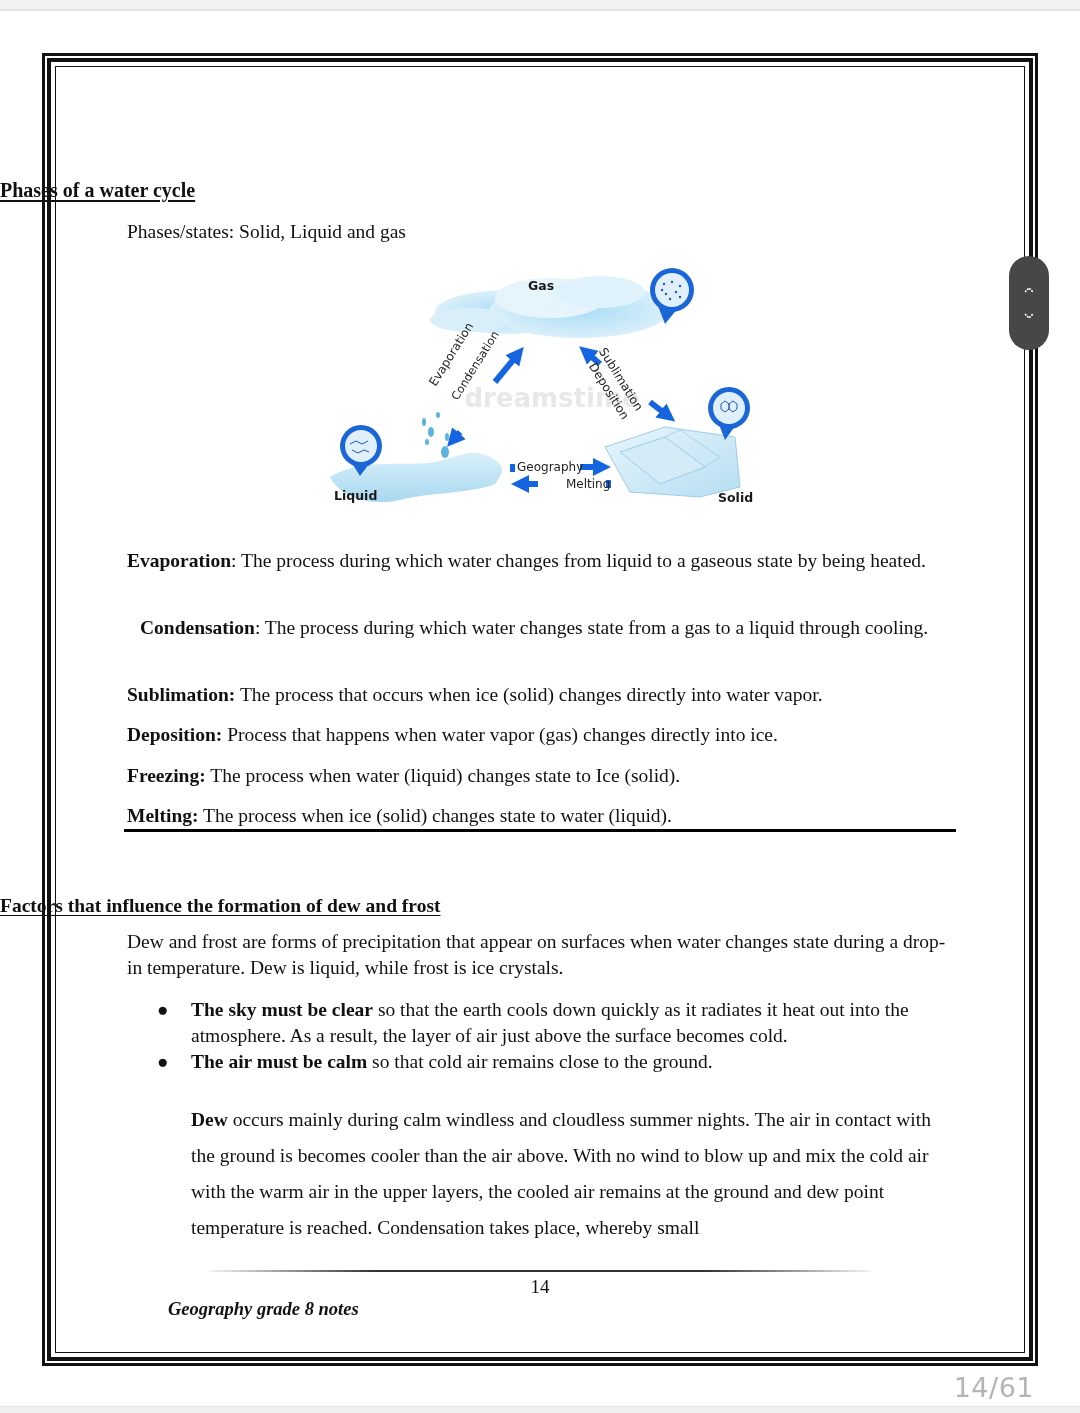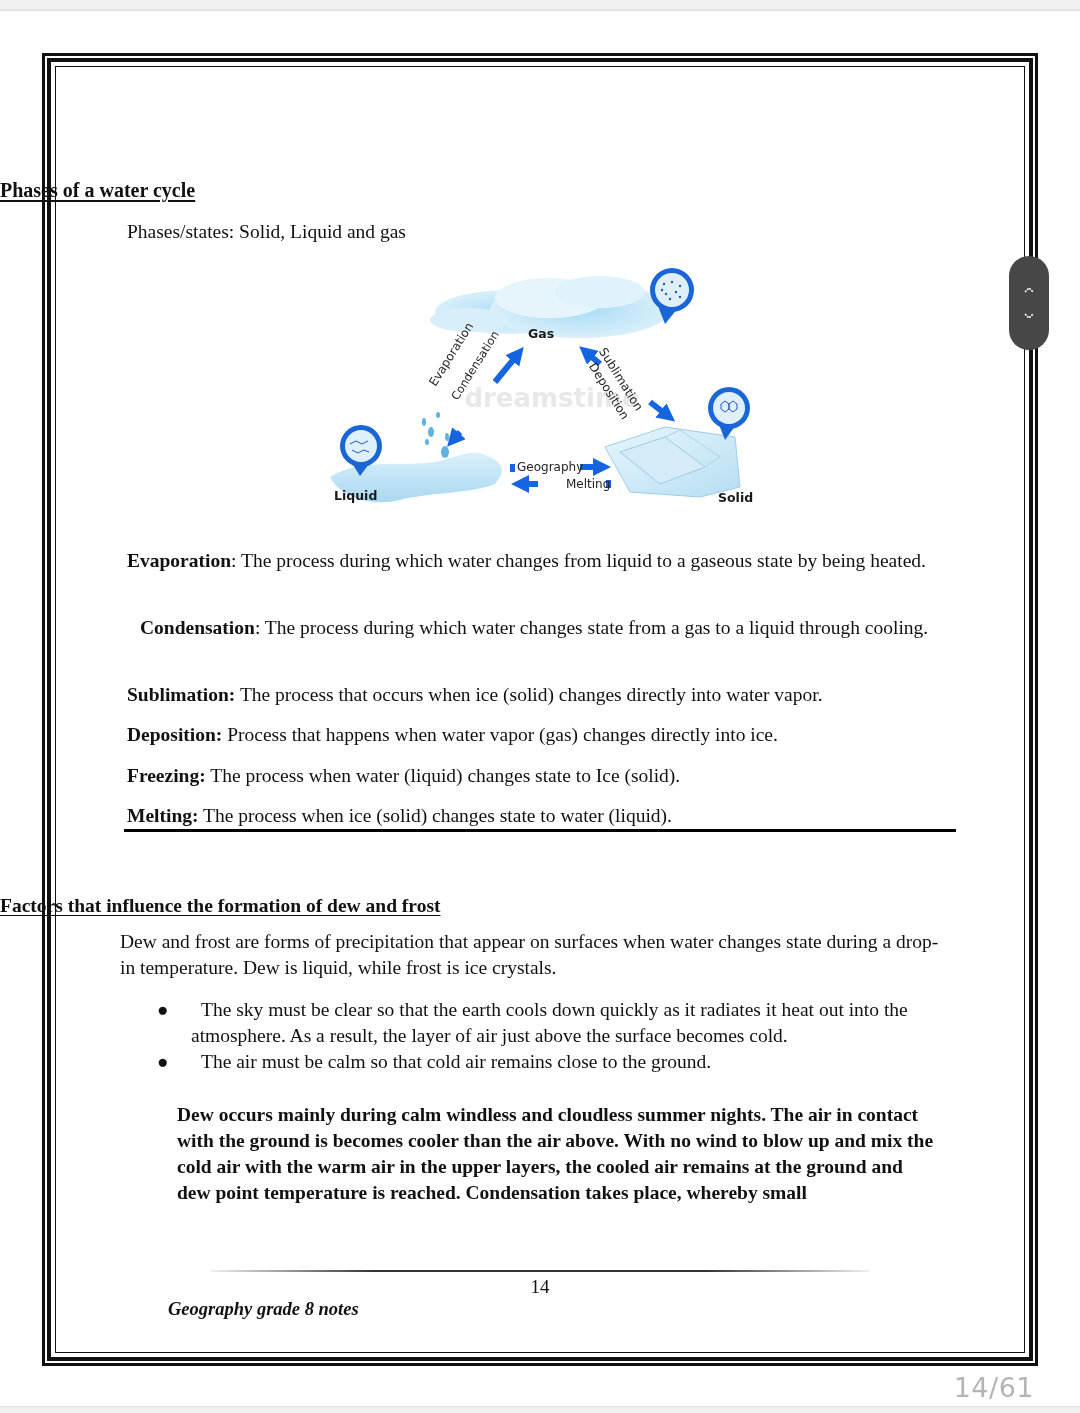--- a/index.html
+++ b/index.html
@@ -20,23 +20,23 @@
     .txt { position: absolute; font-size: 19.5px; line-height: 26px; }
 
     .def { position: absolute; left: 127px; width: 830px; font-size: 19.5px; line-height: 26px; }
     .def .term { font-weight: bold; }
 
     .rule { position: absolute; left: 124px; top: 829px; width: 832px; height: 3px; background: #000; }
 
     .bullets { position: absolute; left: 127px; top: 997px; width: 830px; }
     .bullet { position: relative; padding-left: 64px; font-size: 19.5px; line-height: 26px; }
     .bullet .dot { position: absolute; left: 30px; top: 0; font-size: 19px; }
-    .bullet b { font-weight: normal; margin-left: 10px; }
-
-    .dew-para { position: absolute; left: 177px; top: 1102px; width: 760px; font-size: 19.5px; line-height: 26px; font-weight: bold; }
+    .bullet b { font-weight: bold; }
+
+    .dew-para { position: absolute; left: 191px; top: 1102px; width: 760px; font-size: 19.5px; line-height: 36px; }
 
     .footer-line { position: absolute; left: 210px; top: 1270px; width: 660px; height: 2px;
       background: linear-gradient(to right, rgba(0,0,0,0.05), #333 25%, #333 75%, rgba(0,0,0,0.05)); }
     .page-num { position: absolute; left: 0; width: 1080px; top: 1276px; text-align: center; font-size: 19px; }
     .footer-note { position: absolute; left: 127px; top: 1299px; font-size: 18.5px; font-style: italic; font-weight: bold; margin-left: 41px; }
 
     .page-counter { position: absolute; right: 46px; top: 1372px; font-family: "DejaVu Sans", sans-serif; font-size: 27px; color: #b4b4b4; letter-spacing: 0.5px; }
 
     .nav-pill { position: absolute; left: 1009px; top: 256px; width: 40px; height: 94px; border-radius: 20px; background: #474747; display: flex; flex-direction: column; align-items: center; justify-content: center; gap: 10px; }
     .nav-pill .chev { width: 16px; height: 16px; cursor: pointer; }
@@ -143,21 +143,21 @@
         <line x1="330" y1="140" x2="348" y2="154"></line>
         <line x1="260" y1="205" x2="282" y2="205"></line>
         <line x1="218" y1="222" x2="200" y2="222"></line>
       </g>
       <g fill="#1565e0">
         <rect x="190" y="202" width="5" height="8"></rect>
         <rect x="286" y="218" width="5" height="8"></rect>
       </g>
     </svg>
 
-    <div class="lbl" style="left:208px; top:16px;margin-top:48px;">Gas</div>
+    <div class="lbl" style="left:208px; top:16px;">Gas</div>
     <div class="lbl" style="left:14px; top:226px;">Liquid</div>
     <div class="lbl" style="left:398px; top:228px;">Solid</div>
 
     <div class="arr-lbl" style="left:112px; top:116px; transform:rotate(-58deg); transform-origin:left center;">Evaporation</div>
     <div class="arr-lbl" style="left:134px; top:130px; transform:rotate(-58deg); transform-origin:left center; font-size:11.5px;">Condensation</div>
     <div class="arr-lbl" style="left:282px; top:80px; transform:rotate(58deg); transform-origin:left center;">Sublimation</div>
     <div class="arr-lbl" style="left:272px; top:95px; transform:rotate(58deg); transform-origin:left center;">Deposition</div>
     <div class="arr-lbl" style="left:197px; top:198px;">Geography</div>
     <div class="arr-lbl" style="left:230px; top:215px;margin-left:16px;">Melting</div>
   </div>
@@ -176,21 +176,21 @@
   </div>
   <div class="def" style="top:763px;">
     <span class="term">Freezing:</span><span> </span><span>The process when water (liquid) changes state to Ice (solid).</span>
   </div>
   <div class="def" style="top:803px;">
     <span class="term">Melting:</span><span> </span><span>The process when ice (solid) changes state to water (liquid).</span>
   </div>
   <div class="rule"></div>
 
   <div class="h-title" style="top:888px; font-size:19.5px;margin-top:7px;">Factors that influence the formation of dew and frost</div>
-  <div class="txt" style="left:120px; top:929px; width:830px;">Dew and frost are forms of precipitation that appear on surfaces when water changes state during a drop-in temperature.  Dew is liquid, while frost is ice crystals.</div>
+  <div class="txt" style="left:127px; top:929px; width:830px;">Dew and frost are forms of precipitation that appear on surfaces when water changes state during a drop-in temperature.  Dew is liquid, while frost is ice crystals.</div>
 
   <div class="bullets">
     <div class="bullet">
       <span class="dot">●</span>
       <b>The sky must be clear</b><span> so that the earth cools down quickly as it radiates it heat out into the atmosphere.  As a result, the layer of air just above the surface becomes cold.</span>
     </div>
     <div class="bullet">
       <span class="dot">●</span>
       <b>The air must be calm</b><span> so that cold air remains close to the ground.</span>
     </div>

